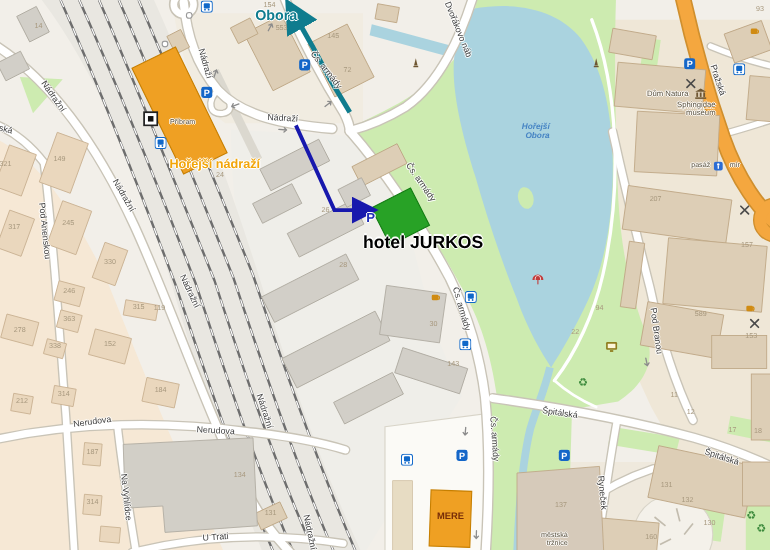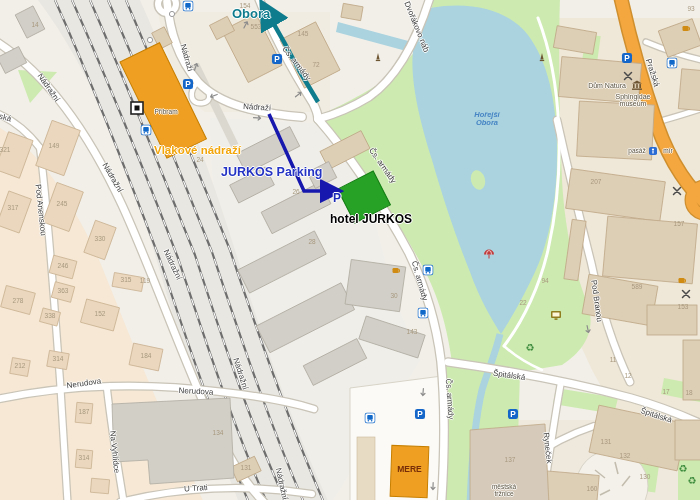--- a/index.html
+++ b/index.html
@@ -4,29 +4,29 @@
 <style>
   html,body{margin:0;padding:0;}
   #map{position:relative;width:700px;height:500px;overflow:hidden;background:#f2efe9;
        font-family:"Liberation Sans",sans-serif;}
   #basemap{position:absolute;left:0;top:0;}
   #overlay{position:absolute;left:0;top:0;width:700px;height:500px;pointer-events:none;}
   .lbl{position:absolute;white-space:pre-line;text-align:center;transform:translate(-50%,-50%);
        color:#3f3f3f;font-size:8px;line-height:1.05;
        text-shadow:1px 0 0 #fff,-1px 0 0 #fff,0 1px 0 #fff,0 -1px 0 #fff;}
   .lbl.house{font-size:6.5px;color:#a8997f;text-shadow:none;}
-  .lbl.poi{font-size:7px;color:#5b5340;}
+  .lbl.poi{font-size:7px;color:#5b5340;text-align:right;}
   .lbl.water{color:#4684c4;font-style:italic;font-weight:bold;font-size:7.5px;text-shadow:none;}
   .icon{position:absolute;transform:translate(-50%,-50%);line-height:0;}
   .ann{position:absolute;font-weight:bold;white-space:nowrap;
        text-shadow:1px 0 0 #fff,-1px 0 0 #fff,0 1px 0 #fff,0 -1px 0 #fff;}
   .ann-praha{left:232px;top:6px;color:#0f7c8e;font-size:13px;}
   .ann-jurkos-parking{left:221px;top:165px;color:#2433c4;font-size:12.5px;}
   .ann-p{left:333px;top:191px;color:#1c2bb8;font-size:12px;}
-  .ann-hotel{left:330px;top:212px;color:#000;font-size:12px;}
+  .ann-hotel{left:330px;top:212px;color:#000;font-size:16px;}
   .ann-station{left:154px;top:144px;color:#f2a50a;font-size:11.5px;}
   .ann-mere{left:391px;top:464px;width:37px;text-align:center;color:#772d08;font-size:8.5px;text-shadow:none;}
 </style>
 </head>
 <body>
 
 <div id="map">
   <svg id="basemap" width="700" height="500" viewBox="0 0 700 500">
     <defs>
       <marker id="mTeal" markerWidth="7" markerHeight="7" refX="3.5" refY="3.5" orient="auto">
@@ -442,18 +442,17 @@
         </svg></div>
       <div class="icon" style="left: 433px; top: 487px; transform: translate(-50%, -50%) rotate(92deg);"><svg width="11" height="8" viewBox="0 0 11 8">
           <path d="M1,4 L8,4 M8,4 L5.8,2 M8,4 L5.8,6" stroke="#8c8c8c" stroke-width="1.2" fill="none" stroke-linecap="round"></path>
         </svg></div>
       <div class="icon" style="left: 588px; top: 330px; transform: translate(-50%, -50%) rotate(78deg);"><svg width="11" height="8" viewBox="0 0 11 8">
           <path d="M1,4 L8,4 M8,4 L5.8,2 M8,4 L5.8,6" stroke="#8c8c8c" stroke-width="1.2" fill="none" stroke-linecap="round"></path>
         </svg></div>
     </div>
 
   <div class="ann ann-praha">Obora</div>
-  <div class="ann ann-jurkos-parking">JURKOS Parking</div>
   <div class="ann ann-p">P</div>
   <div class="ann ann-hotel">hotel JURKOS</div>
-  <div class="ann ann-station">Vlakové nádraží</div>
+  <div class="ann ann-station">Hořejší nádraží</div>
   <div class="ann ann-mere">MERE</div>
 </div>
 
 </body></html>

